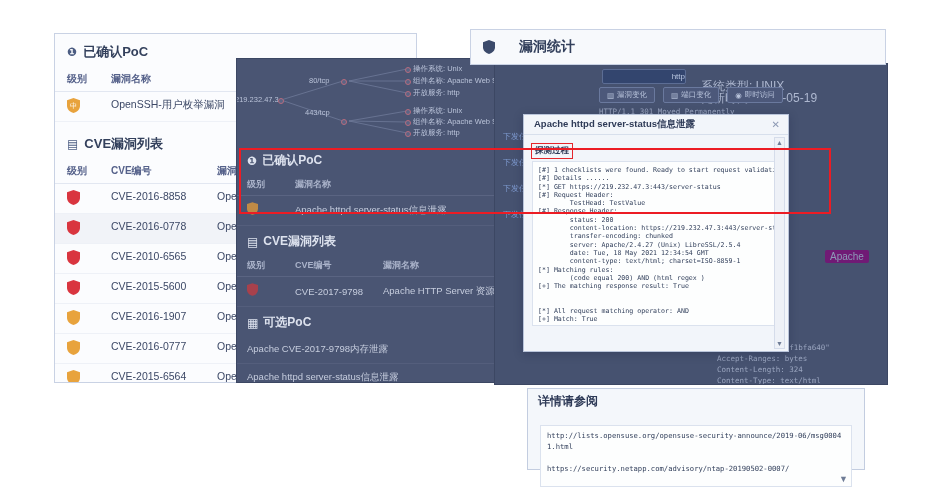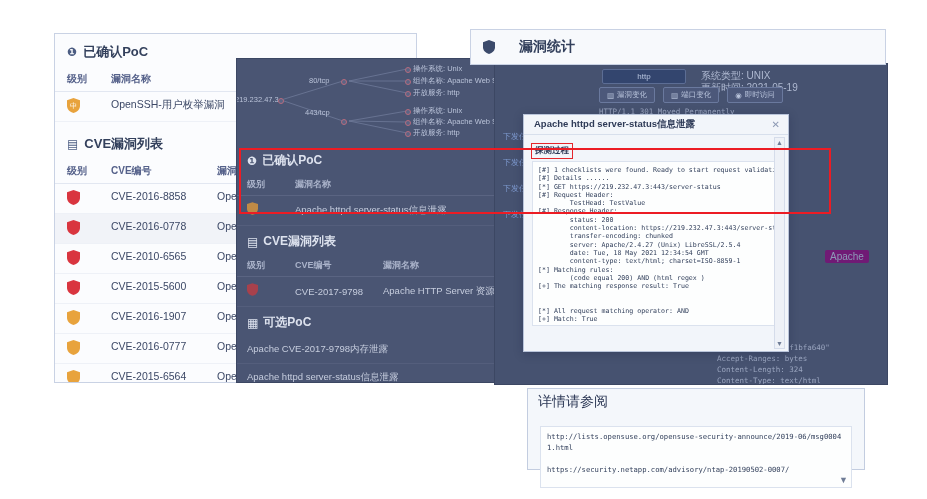--- a/index.html
+++ b/index.html
@@ -88,23 +88,23 @@
 
   
   #detail-dark{
     position:absolute;left:494px;top:63px;width:394px;height:322px;
     background:#46527094;background:#465270;border:1px solid #3c4763;
     box-sizing:border-box;overflow:hidden;color:#b9c2d8;
   }
   .http-btn{
     position:absolute;left:107px;top:5px;width:82px;height:13px;
     background:#33456e;border:1px solid #5c6d94;border-radius:2px;
-    font-size:8px;color:#b9c6e0;text-align:center;line-height:13px;
-  }
-  .sys-info{position:absolute;left:206px;top:6px;font-size:10px;line-height:12px;color:#aeb8d0;}
+    font-size:8px;color:#b9c6e0;text-align:right;line-height:13px;
+  }
+  .sys-info{position:absolute;left:206px;top:16px;font-size:12px;line-height:12px;color:#aeb8d0;}
   .mini-btns{position:absolute;left:104px;top:23px;display:flex;gap:8px;}
   .mini-btn{
     border:1px solid #6a799e;border-radius:2px;background:#4c587a;
     font-size:7.5px;color:#b7c2da;padding:2px 7px;display:flex;
     align-items:center;gap:3px;white-space:nowrap;
   }
   .resp-head{
     position:absolute;left:104px;top:42px;font-size:7.5px;line-height:11px;
     color:#9aa5bf;white-space:pre;
   }
@@ -150,21 +150,21 @@
     background:#eef1f7;border:1px solid #d5dcea;
   }
   .vscroll .arrow-t{position:absolute;top:1px;left:1px;font-size:7px;color:#6f7c96;}
   .vscroll .arrow-b{position:absolute;bottom:1px;left:1px;font-size:7px;color:#6f7c96;}
 
   
   #ref-panel{
     position:absolute;left:527px;top:388px;width:338px;height:82px;
     background:#f4f7fb;border:1px solid #c3cde0;box-sizing:border-box;
   }
-  #ref-title{font-size:14px;font-weight:normal;color:#2e3a57;padding:4px 0 3px 10px;}
+  #ref-title{font-size:12px;font-weight:bold;color:#2e3a57;padding:4px 0 3px 10px;}
   #ref-box{
     margin:12px 12px;border:1px solid #dbe2ee;background:#fdfefe;height:52px;
     padding:4px 6px;overflow:hidden;position:relative;
   }
   #ref-box pre{
     margin:0;font-family:"DejaVu Sans Mono","Liberation Mono",monospace;
     font-size:7.2px;line-height:11px;color:#33405c;white-space:pre-wrap;word-break:break-all;
   }
   .ref-arrow{position:absolute;right:3px;bottom:2px;font-size:9px;color:#6f7c96;}
 

